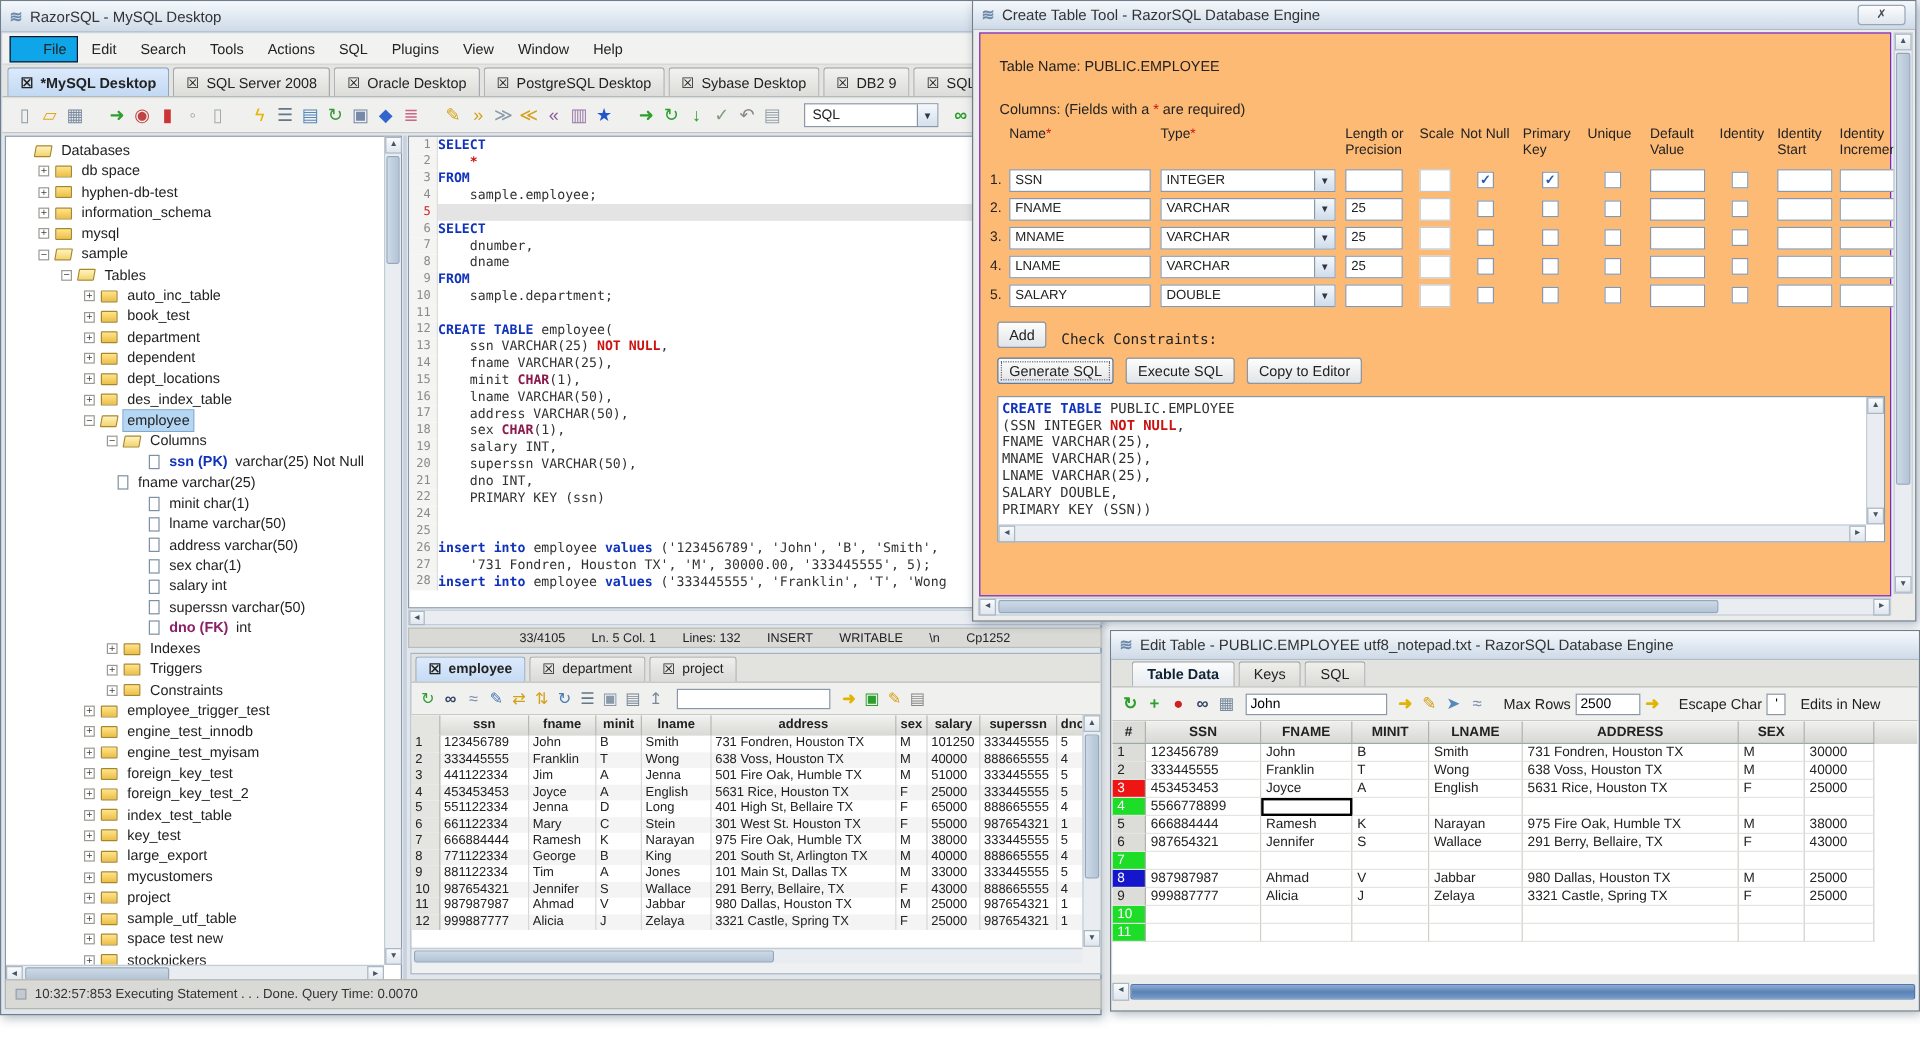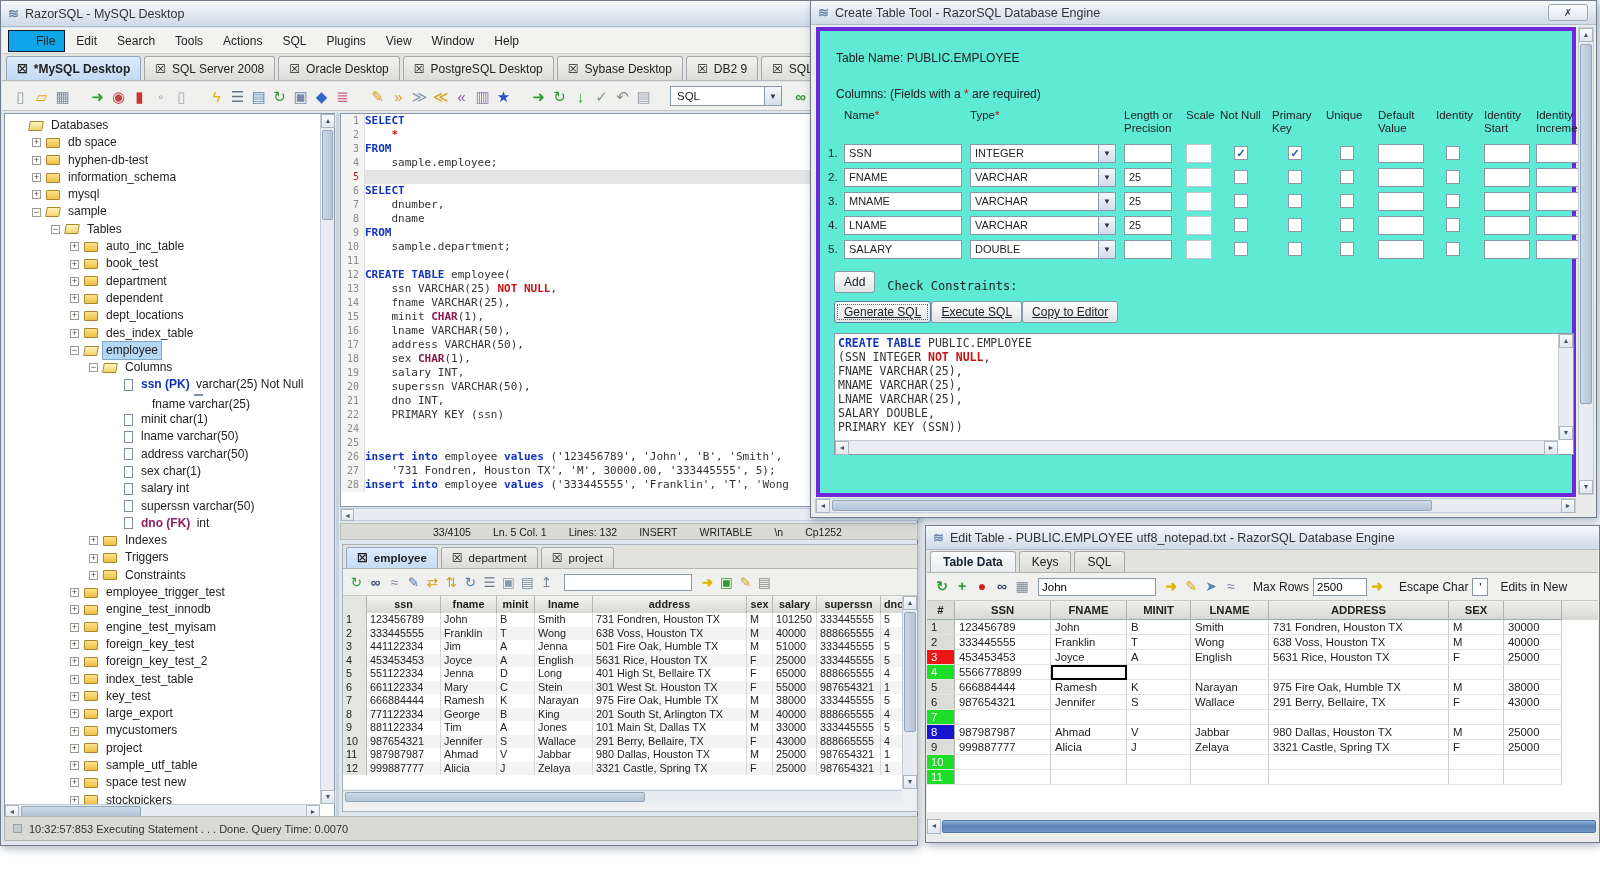--- a/index.html
+++ b/index.html
@@ -107,21 +107,21 @@
   .res-vscroll{position:absolute;right:0;top:51px;width:15px;bottom:22px;background:#e9edf2;border-left:1px solid #c2ccd6;}
   .res-hscroll{position:absolute;left:0;bottom:8px;right:15px;height:13px;background:#e9edf2;border-top:1px solid #c2ccd6;}
   .main-status{position:absolute;left:3px;top:815px;width:914px;height:25px;background:#d9d9d6;
     border:1px solid #b5b5b0;display:flex;align-items:center;gap:7px;padding-left:8px;font-size:11px;color:#333;}
   .mini-ico{width:9px;height:9px;background:#c3c9cf;border:1px solid #98a2ac;}
   
   .create-window{left:810px;top:0;width:787px;height:518px;background:#ececea;}
   .create-window .close-btn{position:absolute;right:8px;top:3px;width:40px;height:17px;
     border:1px solid #9aa8b6;border-radius:3px;background:linear-gradient(180deg,#fbfcfd,#dfe6ee);
     text-align:center;line-height:15px;font-size:10px;color:#445;}
-  .ct-content{position:absolute;left:5px;top:26px;right:20px;bottom:20px;background:#5eead4;border:4px solid #6d28d9;}
+  .ct-content{position:absolute;left:5px;top:26px;right:20px;bottom:20px;background:#fdba74;border:1px solid #6d28d9;}
   .ct-label{position:absolute;font-size:12px;color:#222;}
   .red-star{color:#cc1111;}
   .ct-headers{position:absolute;left:0;top:78px;right:0;height:30px;font-size:11.5px;color:#222;}
   .cth{position:absolute;white-space:pre-line;line-height:13px;}
   .cth:nth-child(1){left:24px;}  .cth:nth-child(2){left:150px;}
   .cth:nth-child(3){left:304px;width:60px;} .cth:nth-child(4){left:366px;}
   .cth:nth-child(5){left:400px;} .cth:nth-child(6){left:452px;width:48px;}
   .cth:nth-child(7){left:506px;} .cth:nth-child(8){left:558px;width:50px;}
   .cth:nth-child(9){left:616px;} .cth:nth-child(10){left:664px;width:52px;}
   .cth:nth-child(11){left:716px;width:60px;}
@@ -149,21 +149,21 @@
   .sqlbox{position:absolute;left:14px;top:302px;width:740px;height:122px;background:#fff;border:1px solid #8a97a6;}
   .sql-lines{position:absolute;left:3px;top:2px;right:16px;bottom:15px;overflow:hidden;
     font-family:"DejaVu Sans Mono",monospace;font-size:11.5px;line-height:14px;white-space:pre;}
   .sql-vscroll{position:absolute;right:0;top:0;width:15px;bottom:14px;background:#e9edf2;border-left:1px solid #c2ccd6;}
   .sql-hscroll{position:absolute;left:0;bottom:0;height:14px;right:15px;background:#e9edf2;border-top:1px solid #c2ccd6;}
   .ctw-vscroll{position:absolute;right:2px;top:26px;width:16px;bottom:22px;background:#e9edf2;border:1px solid #c2ccd6;}
   .ctw-hscroll{position:absolute;left:4px;bottom:4px;right:20px;height:15px;background:#e9edf2;border:1px solid #c2ccd6;}
   
   .edit-window{left:925px;top:525px;width:675px;height:318px;background:#ececea;}
   .et-tabs{position:absolute;left:1px;top:24px;right:1px;height:23px;background:#e2e2df;
-    border-bottom:1px solid #b5b5b0;display:flex;align-items:flex-end;padding-left:3px;gap:3px;}
+    border-bottom:1px solid #b5b5b0;display:flex;align-items:flex-end;padding-left:16px;gap:3px;}
   .et-tab{height:21px;padding:0 12px;line-height:21px;border:1px solid #a5a9ad;border-bottom:none;
     border-radius:3px 3px 0 0;background:linear-gradient(180deg,#efefec,#dadad6);font-size:12px;}
   .et-tab.active{background:linear-gradient(180deg,#fbfcfd,#e8ecf0);font-weight:bold;color:#123;}
   .et-toolbar{position:absolute;left:1px;top:47px;right:1px;height:28px;background:#f0f0ee;
     border-bottom:1px solid #c8c8c4;display:flex;align-items:center;padding-left:5px;white-space:nowrap;overflow:hidden;}
   .et-toolbar .tbicon{width:20px;font-size:14px;}
   .et-search{width:118px;height:18px;border:1px solid #8a97a6;font-size:11.5px;margin-left:6px;padding:0 3px;}
   .et-lbl{font-size:12px;margin-left:12px;margin-right:4px;}
   .et-maxrows{width:54px;height:18px;border:1px solid #8a97a6;font-size:11.5px;padding:0 3px;}
   .et-escape{width:16px;height:18px;border:1px solid #8a97a6;font-size:11.5px;text-align:center;}
@@ -324,21 +324,21 @@
           <div class="tree-row" style="padding-left: 84px;">
             <span class="expander">−</span>
             <span class="ic ic-fo"></span>
             <span class="tree-label-wrap"><span class="tree-label">Columns</span></span>
           </div>
           <div class="tree-row" style="padding-left: 103px;">
             <span class="exp-spacer"></span>
             <span class="ic ic-doc"></span>
             <span class="tree-label-wrap"><span class="tree-prefix" style="color: rgb(17, 51, 187);">ssn (PK)</span><span class="tree-label"> varchar(25) Not Null</span></span>
           </div>
-          <div class="tree-row" style="padding-left: 77px; flex-direction: column;">
+          <div class="tree-row" style="padding-left: 77px;">
             <span class="exp-spacer"></span>
             <span class="ic ic-doc"></span>
             <span class="tree-label-wrap"><span class="tree-label">fname varchar(25)</span></span>
           </div>
           <div class="tree-row" style="padding-left: 103px;">
             <span class="exp-spacer"></span>
             <span class="ic ic-doc"></span>
             <span class="tree-label-wrap"><span class="tree-label">minit char(1)</span></span>
           </div>
           <div class="tree-row" style="padding-left: 103px;">
@@ -816,21 +816,21 @@
             <div class="cb idn"></div>
             <div class="ctf fdef"></div>
             <div class="ctf fstart"></div>
             <div class="ctf finc"></div>
           </div>
         </div>
       <div style="position:absolute;left:14px;top:240px;display:flex;align-items:flex-end;gap:12px;">
         <span class="ct-btn">Add</span>
         <span class="mono" style="font-size:12px;">Check Constraints:</span>
       </div>
-      <div style="position:absolute;left:14px;top:270px;display:flex;text-decoration:underline;">
+      <div style="position:absolute;left:14px;top:270px;display:flex;gap:10px;">
         <span class="ct-btn focus">Generate SQL</span>
         <span class="ct-btn">Execute SQL</span>
         <span class="ct-btn">Copy to Editor</span>
       </div>
       <div class="sqlbox">
         <div class="sql-lines"><div class="sql-line"><span class="sx-k">CREATE TABLE</span><span class="sx-p"> PUBLIC.EMPLOYEE</span></div><div class="sql-line"><span class="sx-p">(SSN INTEGER </span><span class="sx-r">NOT NULL</span><span class="sx-p">,</span></div><div class="sql-line"><span class="sx-p">FNAME VARCHAR(25),</span></div><div class="sql-line"><span class="sx-p">MNAME VARCHAR(25),</span></div><div class="sql-line"><span class="sx-p">LNAME VARCHAR(25),</span></div><div class="sql-line"><span class="sx-p">SALARY DOUBLE,</span></div><div class="sql-line"><span class="sx-p">PRIMARY KEY (SSN))</span></div></div>
         <div class="sql-vscroll">
           <span class="sbtn" style="top:0;">▲</span>
           <span class="sbtn" style="bottom:0;">▼</span>
         </div>

